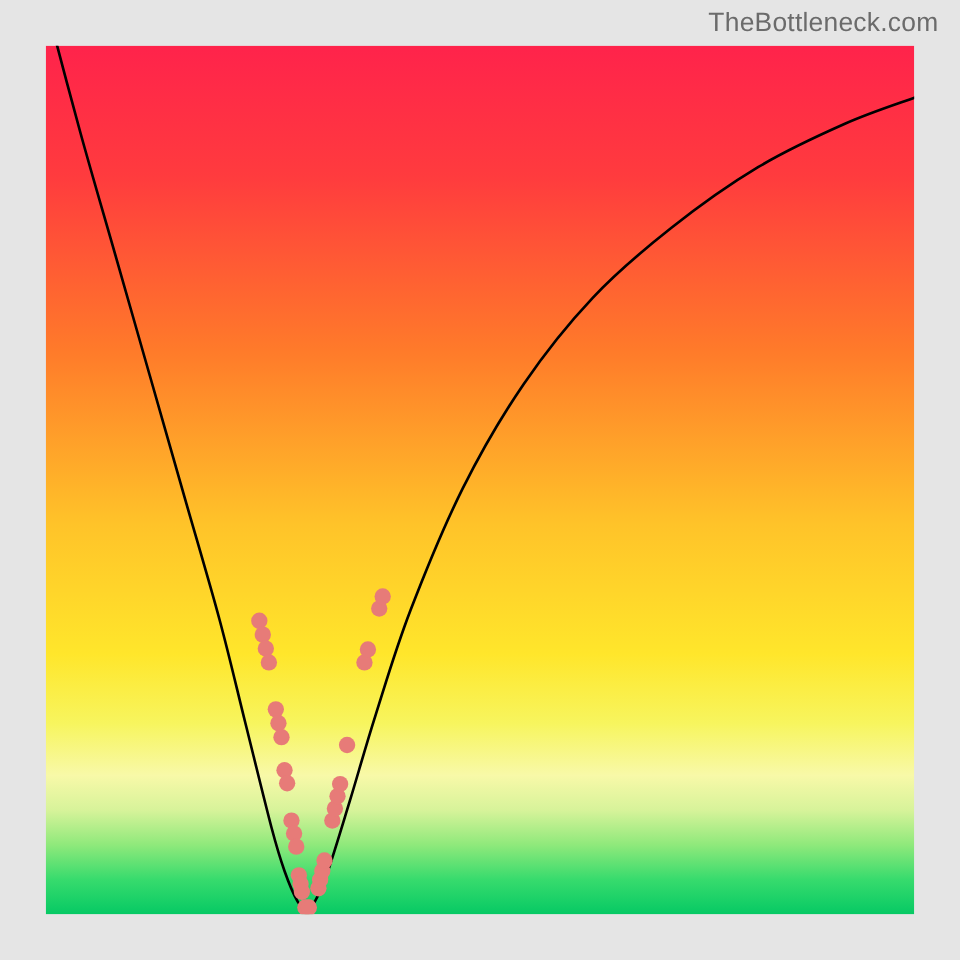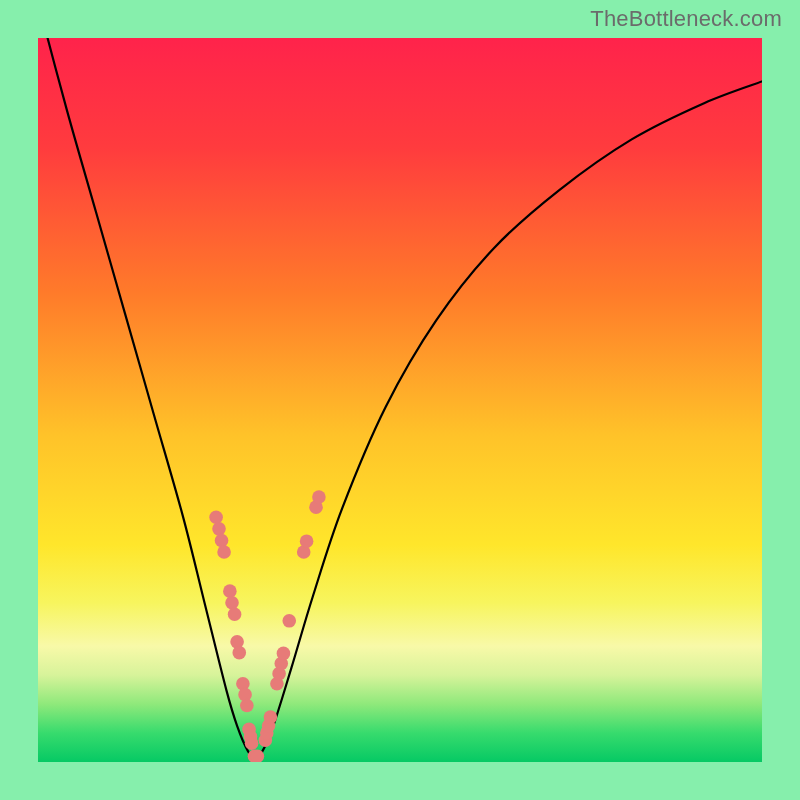--- a/index.html
+++ b/index.html
@@ -7,21 +7,21 @@
     padding: 0;
     width: 800px;
     height: 800px;
     background: #000;
     overflow: hidden;
     font-family: Arial, Helvetica, sans-serif;
   }
   .frame {
     position: absolute;
     inset: 0;
-    background: #86efac;
+    background: #e5e5e5;
   }
   .plot {
     position: absolute;
     left: 38px;
     top: 38px;
     width: 724px;
     height: 724px;
     overflow: hidden;
   }
   .gradient {

